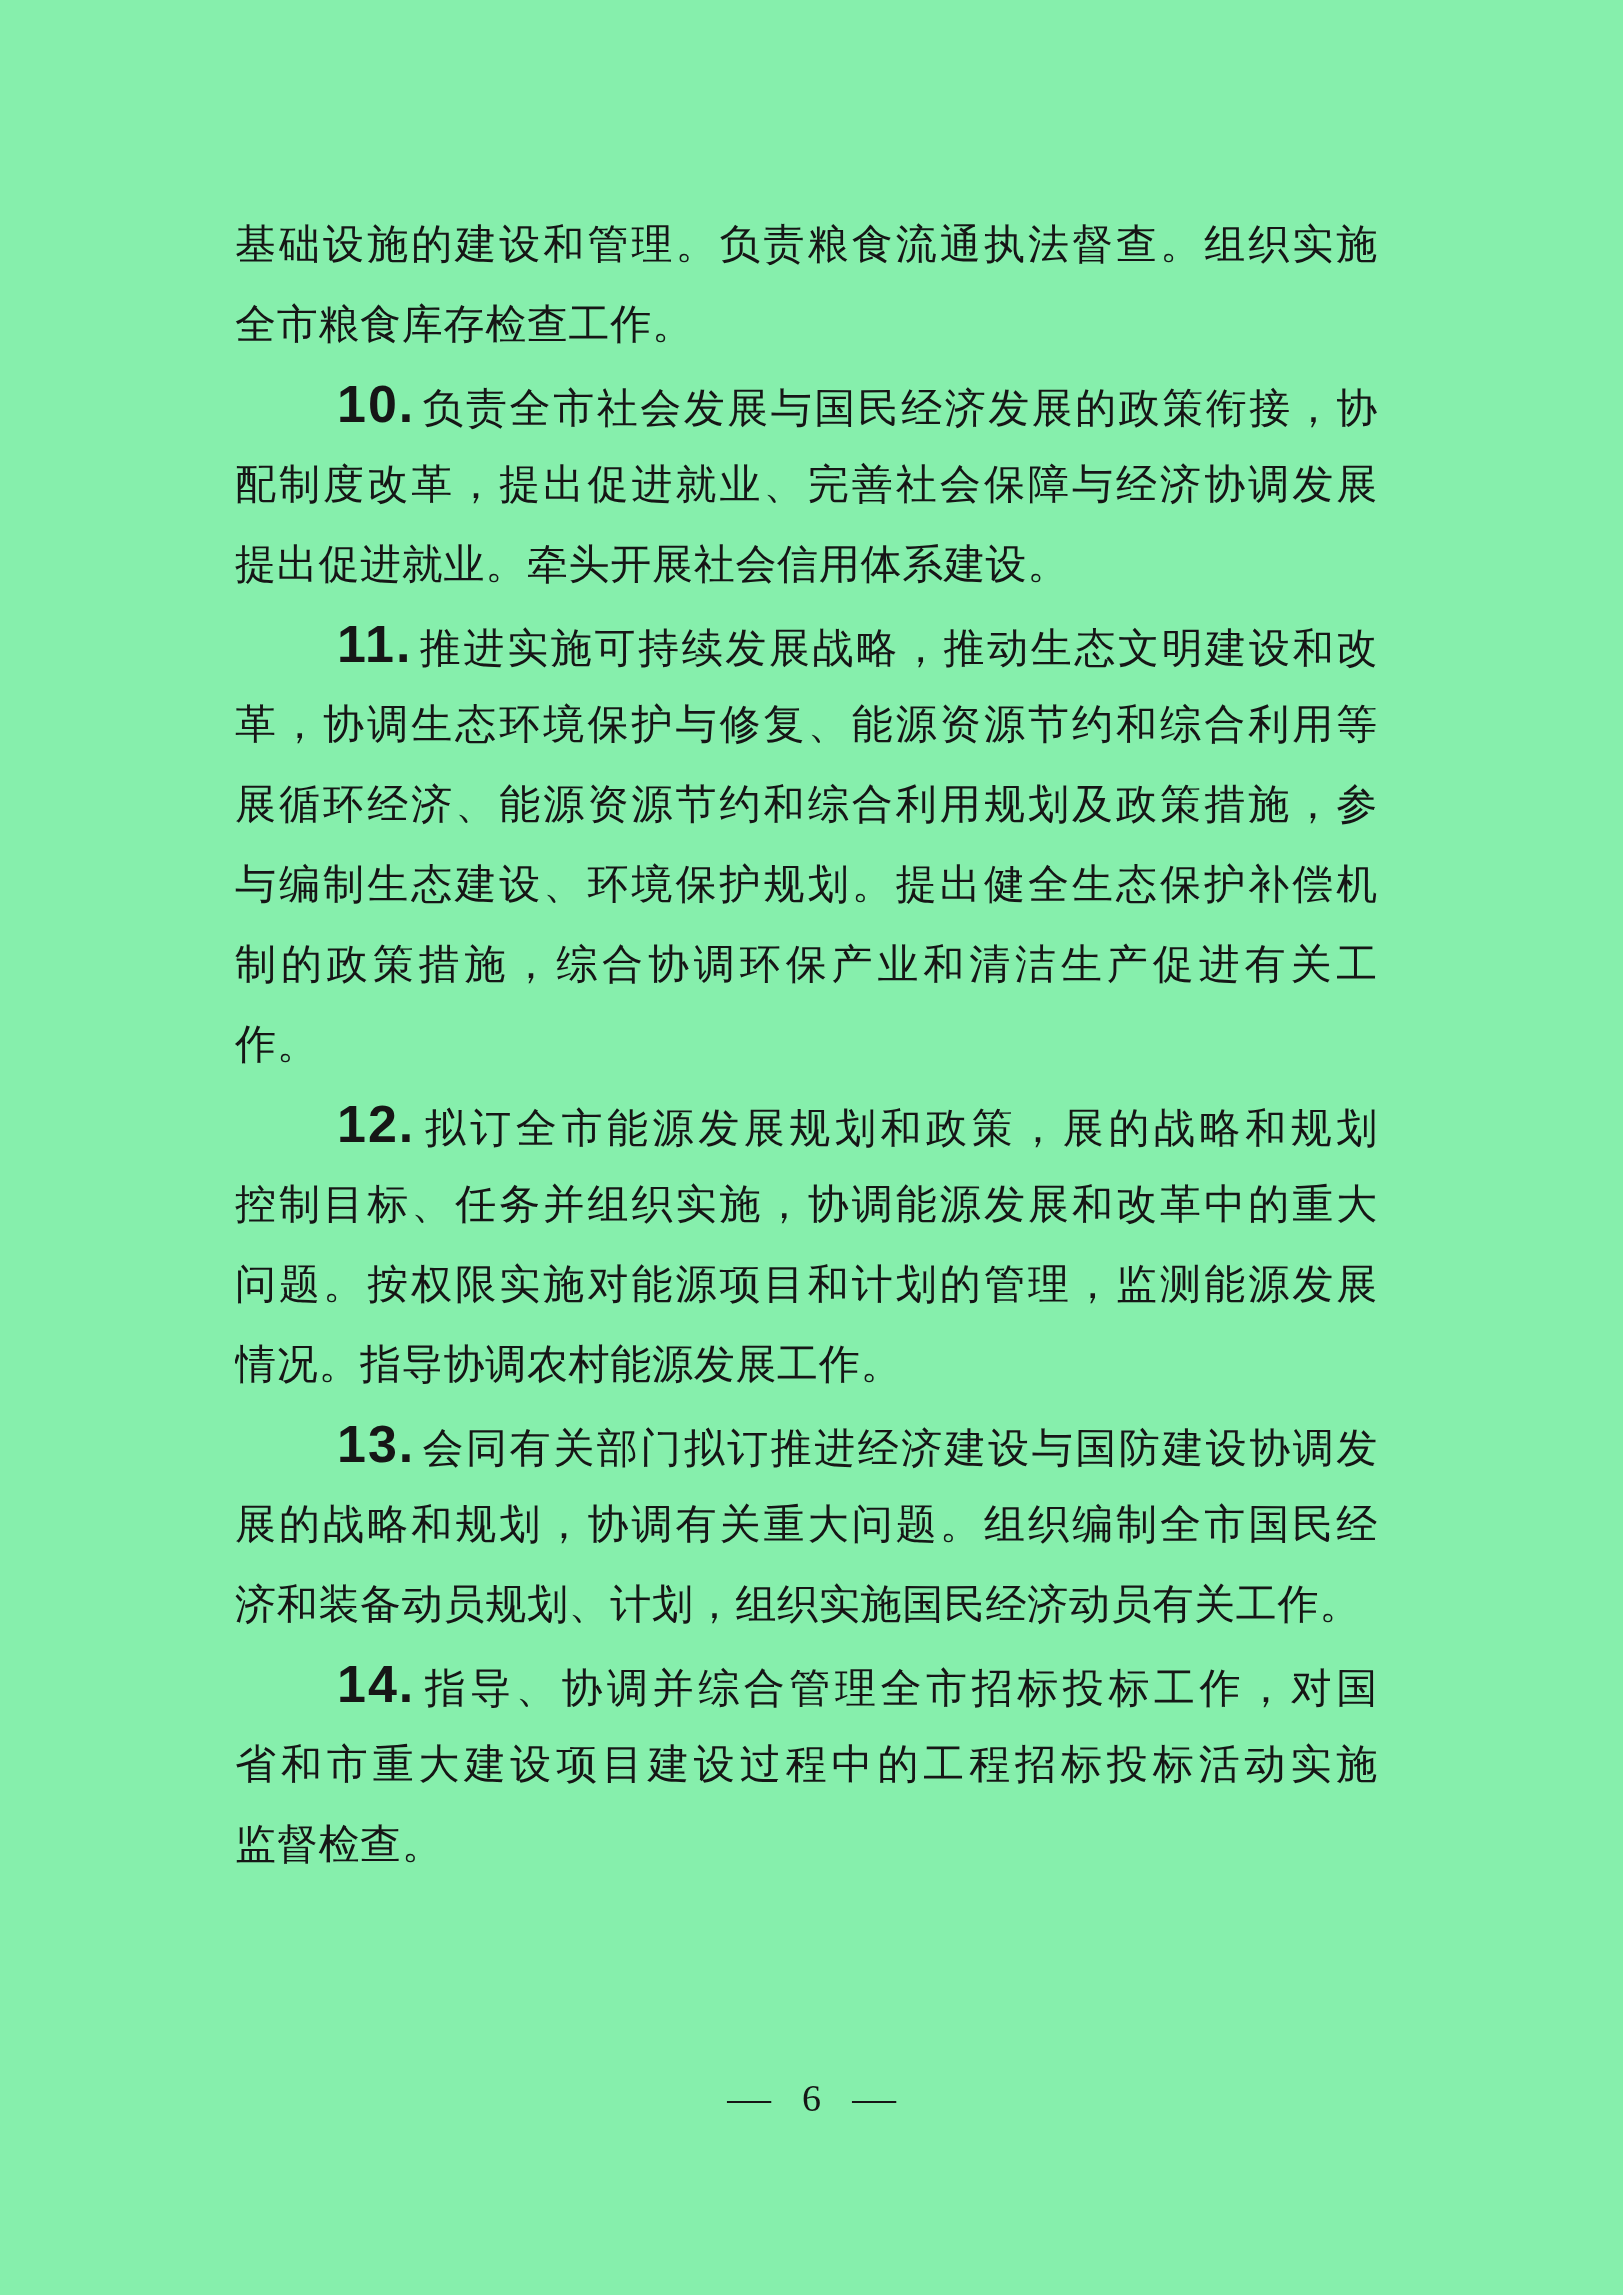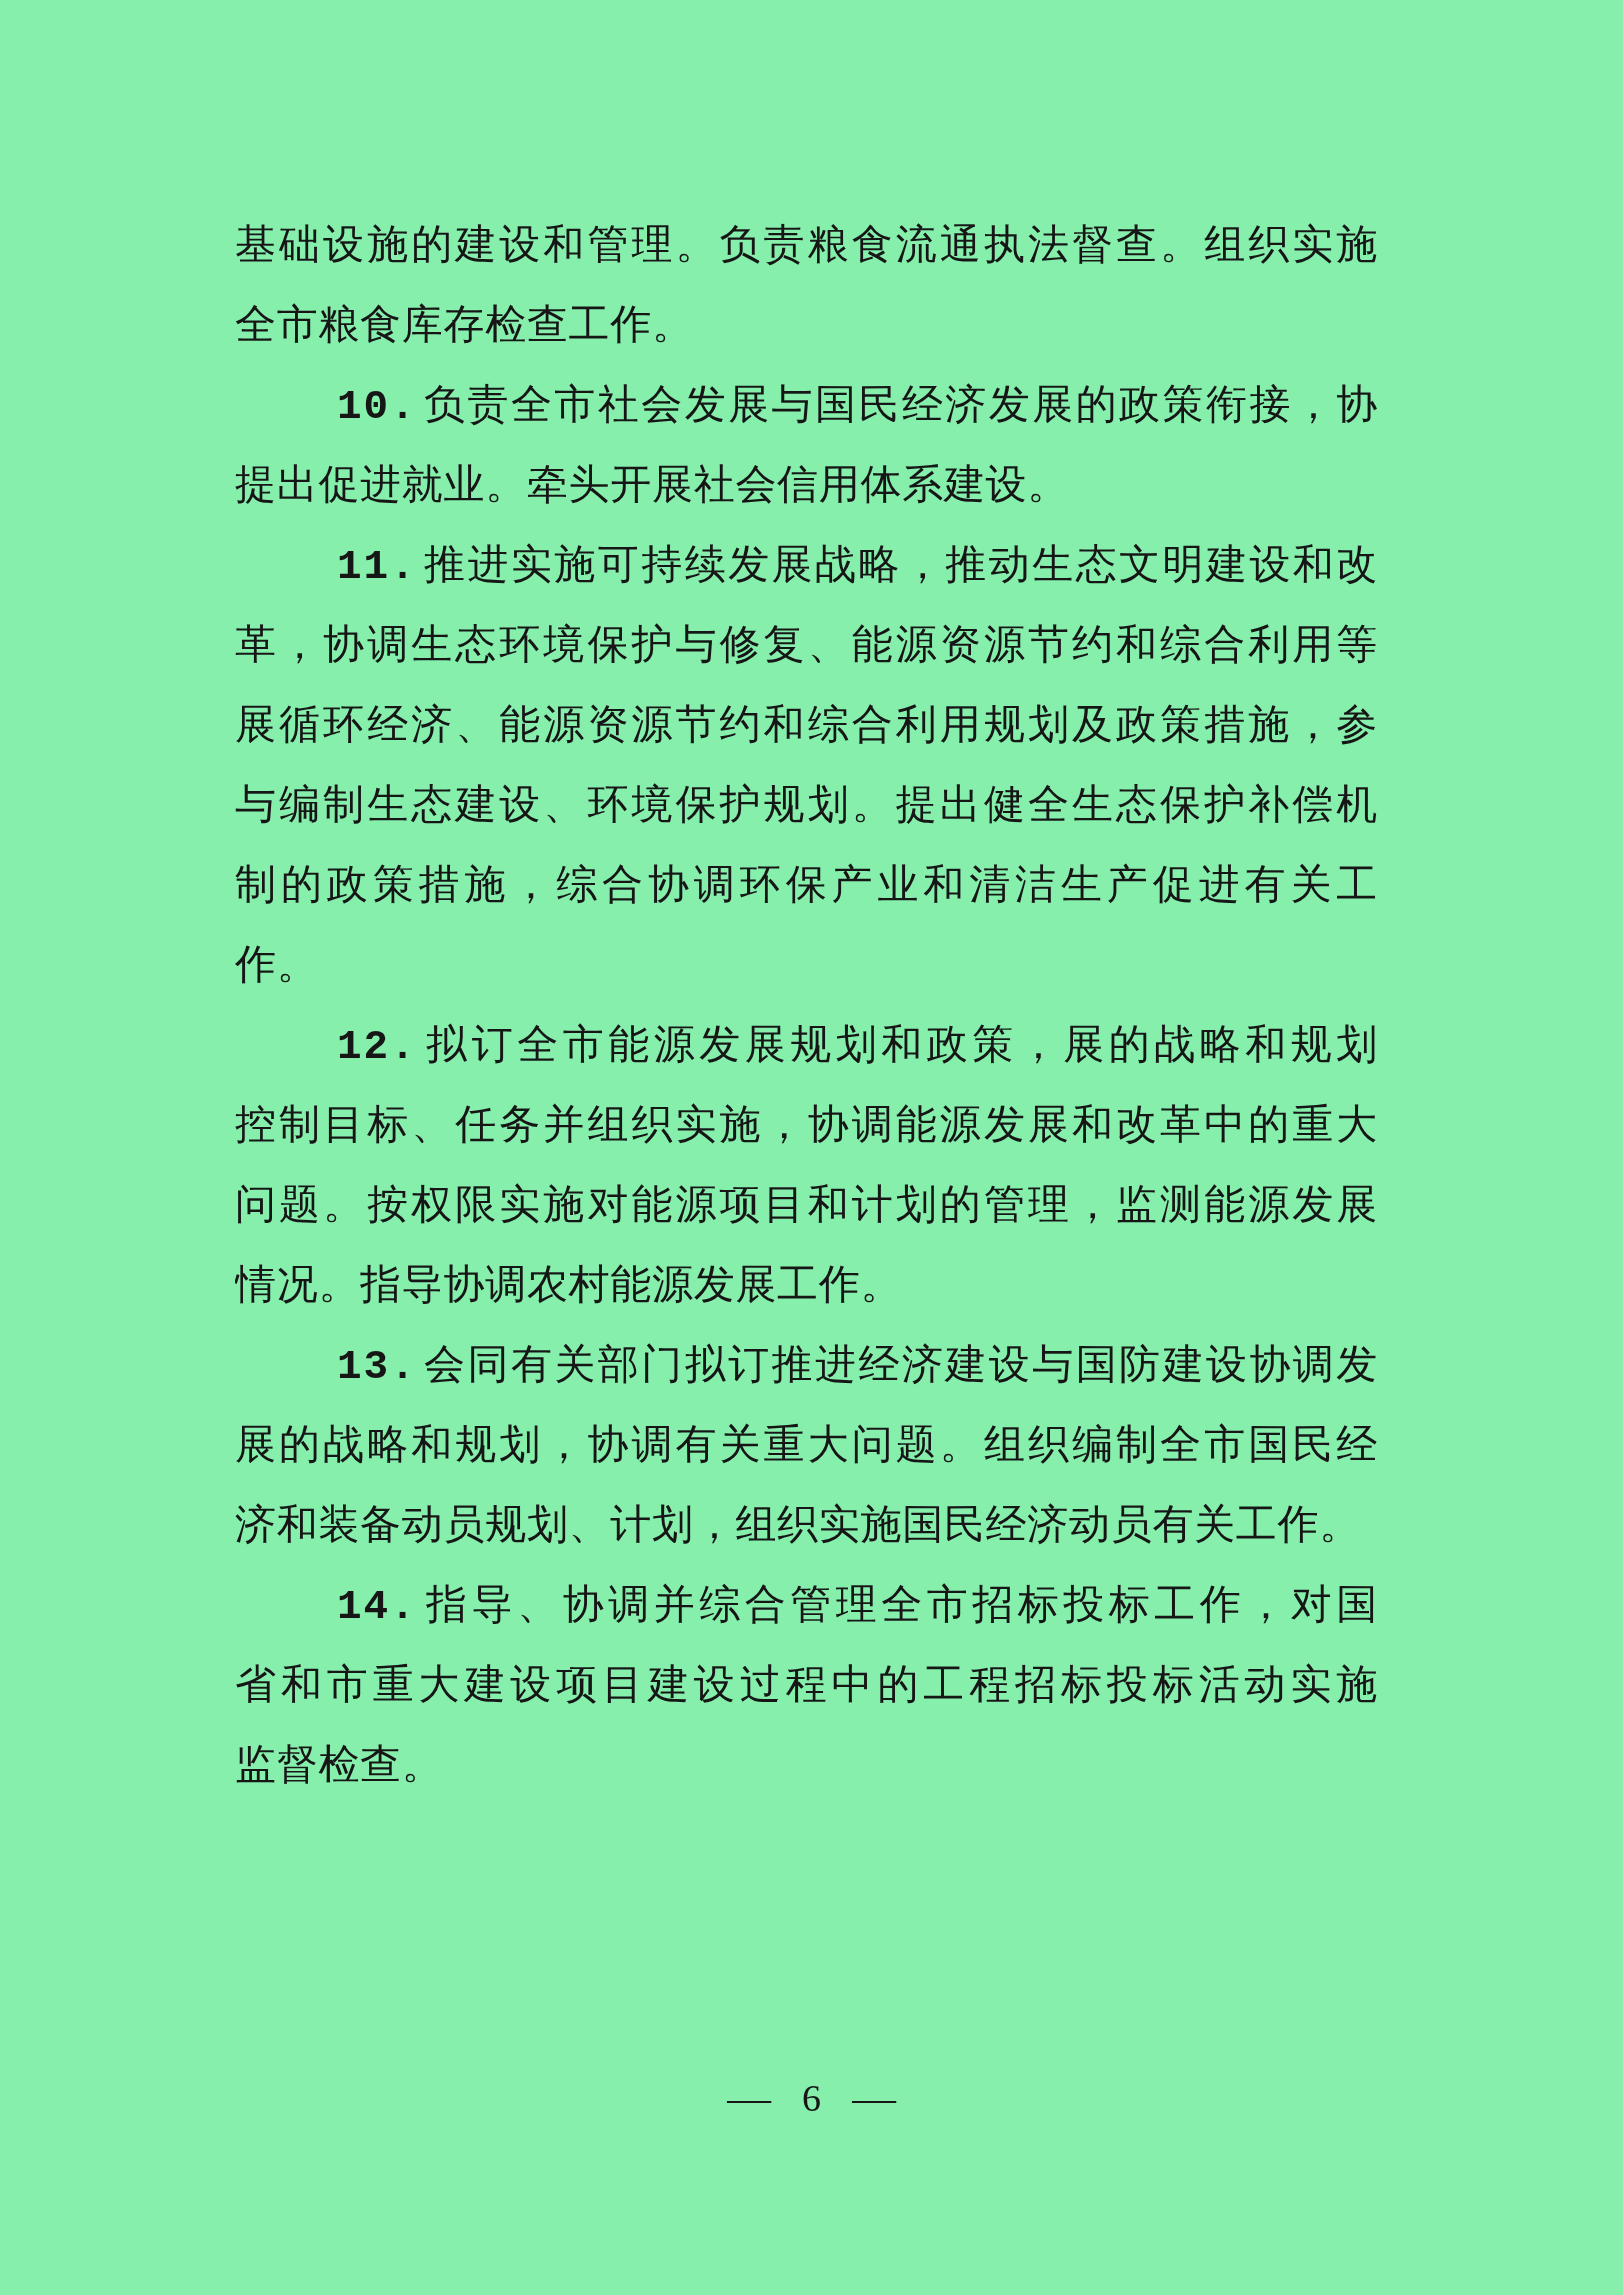--- a/index.html
+++ b/index.html
@@ -33,23 +33,23 @@
     overflow: hidden;
   }
   .line.last {
     text-align-last: left;
     font-family: Liberation Serif, serif;
   }
   .line.indent {
     padding-left: 102px;
   }
   .para-num {
-    font-family: Liberation Mono, monospace;
+    font-family: Liberation Sans, sans-serif;
     font-weight: 700;
-    font-size: 41px;
+    font-size: 52px;
     letter-spacing: 2px;
     margin-right: 5.5px;
   }
   .footer {
     position: absolute;
     top: 2071px;
     left: 0;
     width: 1623px;
     height: 55px;
     line-height: 55px;
@@ -67,20 +67,21 @@
   }
 </style>
 </head>
 <body>
 
 <div class="page">
   <div class="doc" id="doc">
       <div class="line"><span>基础设施的建设和管理。负责粮食流通执法督查。组织实施</span></div>
       <div class="line last"><span>全市粮食库存检查工作。</span></div>
       <div class="line indent"><span class="para-num">10.</span><span>负责全市社会发展与国民经济发展的政策衔接，协</span></div>
+      <div class="line"><span>配制度改革，提出促进就业、完善社会保障与经济协调发展</span></div>
       <div class="line last"><span>提出促进就业。牵头开展社会信用体系建设。</span></div>
       <div class="line indent"><span class="para-num">11.</span><span>推进实施可持续发展战略，推动生态文明建设和改</span></div>
       <div class="line"><span>革，协调生态环境保护与修复、能源资源节约和综合利用等</span></div>
       <div class="line"><span>展循环经济、能源资源节约和综合利用规划及政策措施，参</span></div>
       <div class="line"><span>与编制生态建设、环境保护规划。提出健全生态保护补偿机</span></div>
       <div class="line"><span>制的政策措施，综合协调环保产业和清洁生产促进有关工</span></div>
       <div class="line last"><span>作。</span></div>
       <div class="line indent"><span class="para-num">12.</span><span>拟订全市能源发展规划和政策，展的战略和规划</span></div>
       <div class="line"><span>控制目标、任务并组织实施，协调能源发展和改革中的重大</span></div>
       <div class="line"><span>问题。按权限实施对能源项目和计划的管理，监测能源发展</span></div>

